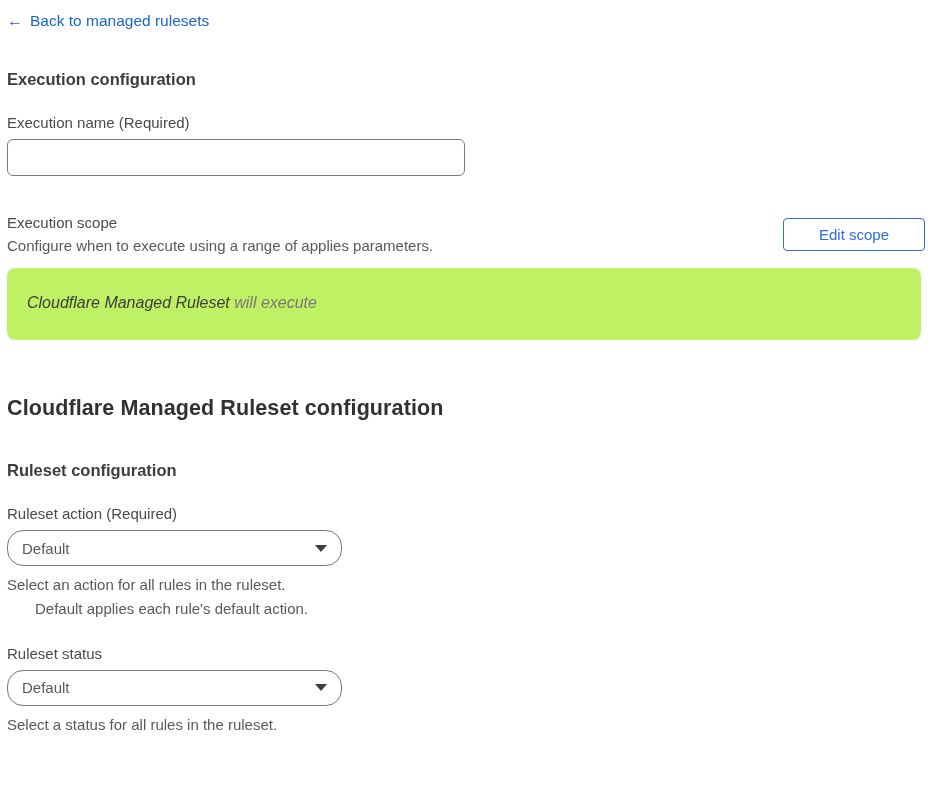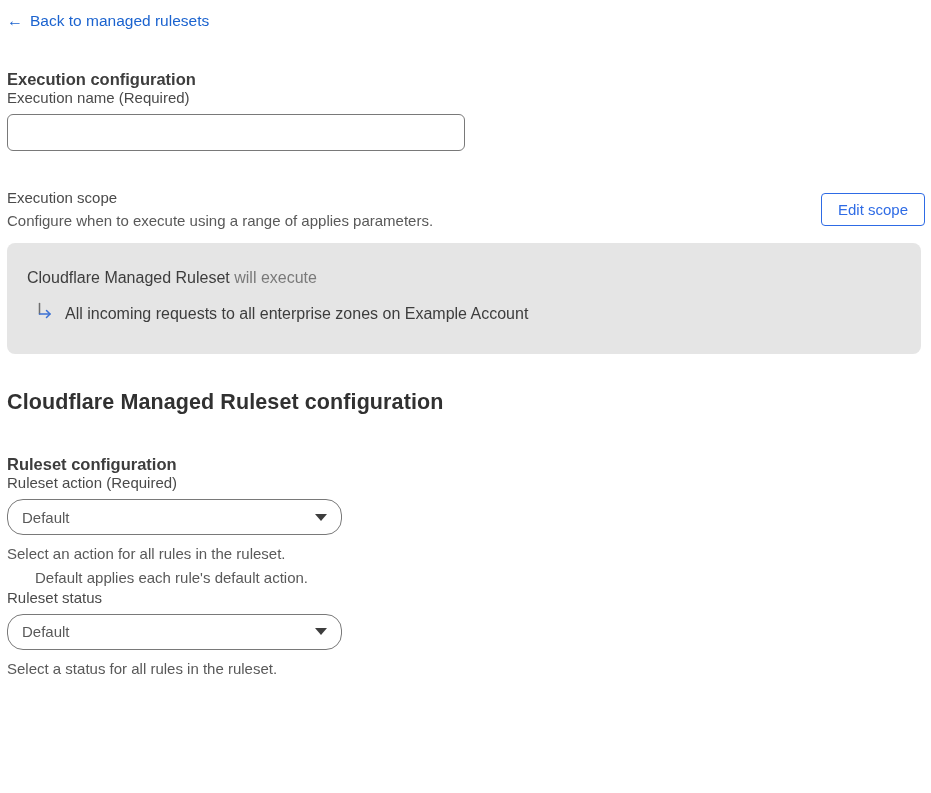--- a/index.html
+++ b/index.html
@@ -30,34 +30,35 @@
 
   
   h1.page-title {
     margin-top: 42px;
     font-size: 21.5px;
     font-weight: 700;
     color: #313131;
     letter-spacing: 0.1px;
   }
   h1.section-title {
-    margin-top: 36px;
+    margin-top: 56px;
     font-size: 21.5px;
     font-weight: 700;
     color: #313131;
     letter-spacing: 0.1px;
   }
   h2.sub-heading {
     margin-top: 40px;
     font-size: 16.5px;
     font-weight: 700;
     color: #3d3d3d;
   }
 
   .field-label {
+    margin-top: 25px;
     font-size: 15px;
     color: #4a4a4a;
   }
 
   
   .text-input {
     margin-top: 8px;
     width: 458px;
     height: 37px;
     border: 1px solid #797979;
@@ -81,32 +82,33 @@
   .scope-label { font-size: 15px; color: #4a4a4a; }
   .scope-desc { margin-top: 6px; font-size: 15px; color: #595959; }
 
   .btn-outline {
     background: #ffffff;
     border: 1px solid #2e6be5;
     color: #2e6be5;
     font-family: "Liberation Sans", sans-serif;
     font-size: 15px;
     border-radius: 4px;
-    padding: 7px 16px;
+    padding: 7px 35px;
     cursor: pointer;
     white-space: nowrap;
   }
 
   
   .summary-panel {
     margin-top: 14px;
     width: 914px;
-    background: #e5e5e5;
+    background: #bef264;
     border-radius: 8px;
     padding: 26px 20px 28px 20px;
+    font-style: italic;
   }
   .summary-line1 { font-size: 16px; }
   .summary-line1 .ruleset-name { color: #3d3d3d; }
   .summary-line1 .muted { color: #797979; }
   .summary-line2 {
     margin-top: 14px;
     display: flex;
     align-items: center;
     gap: 10px;
     padding-left: 7px;
@@ -162,30 +164,20 @@
       <div class="scope-label">Execution scope</div>
       <div class="scope-desc">Configure when to execute using a range of applies parameters.</div>
     </div>
     <button class="btn-outline">Edit scope</button>
   </div>
 
   <div class="summary-panel">
     <div class="summary-line1">
       <span class="ruleset-name">Cloudflare Managed Ruleset</span><span class="muted"> will execute</span>
     </div>
-    <div class="summary-line2">
-      <span class="indent-arrow-icon">
-        <svg width="21" height="21" viewBox="0 0 21 21" fill="none">
-          <path d="M5.5 2.5 V 13" stroke="#6e6e6e" stroke-width="1.5" stroke-linecap="round"></path>
-          <path d="M5.5 13 H 16" stroke="#3b70d4" stroke-width="1.5" stroke-linecap="round"></path>
-          <path d="M12.5 9.5 L 16 13 L 12.5 16.5" stroke="#3b70d4" stroke-width="1.5" stroke-linecap="round" stroke-linejoin="round" fill="none"></path>
-        </svg>
-      </span>
-      <span>All incoming requests to all enterprise zones on Example Account</span>
-    </div>
   </div>
 
   <h1 class="section-title">Cloudflare Managed Ruleset configuration</h1>
 
   <h2 class="sub-heading">Ruleset configuration</h2>
 
   <div class="field-label">Ruleset action (Required)</div>
   <div class="select-box">
     <span class="select-value">Default</span>
     <span class="caret-down"></span>

